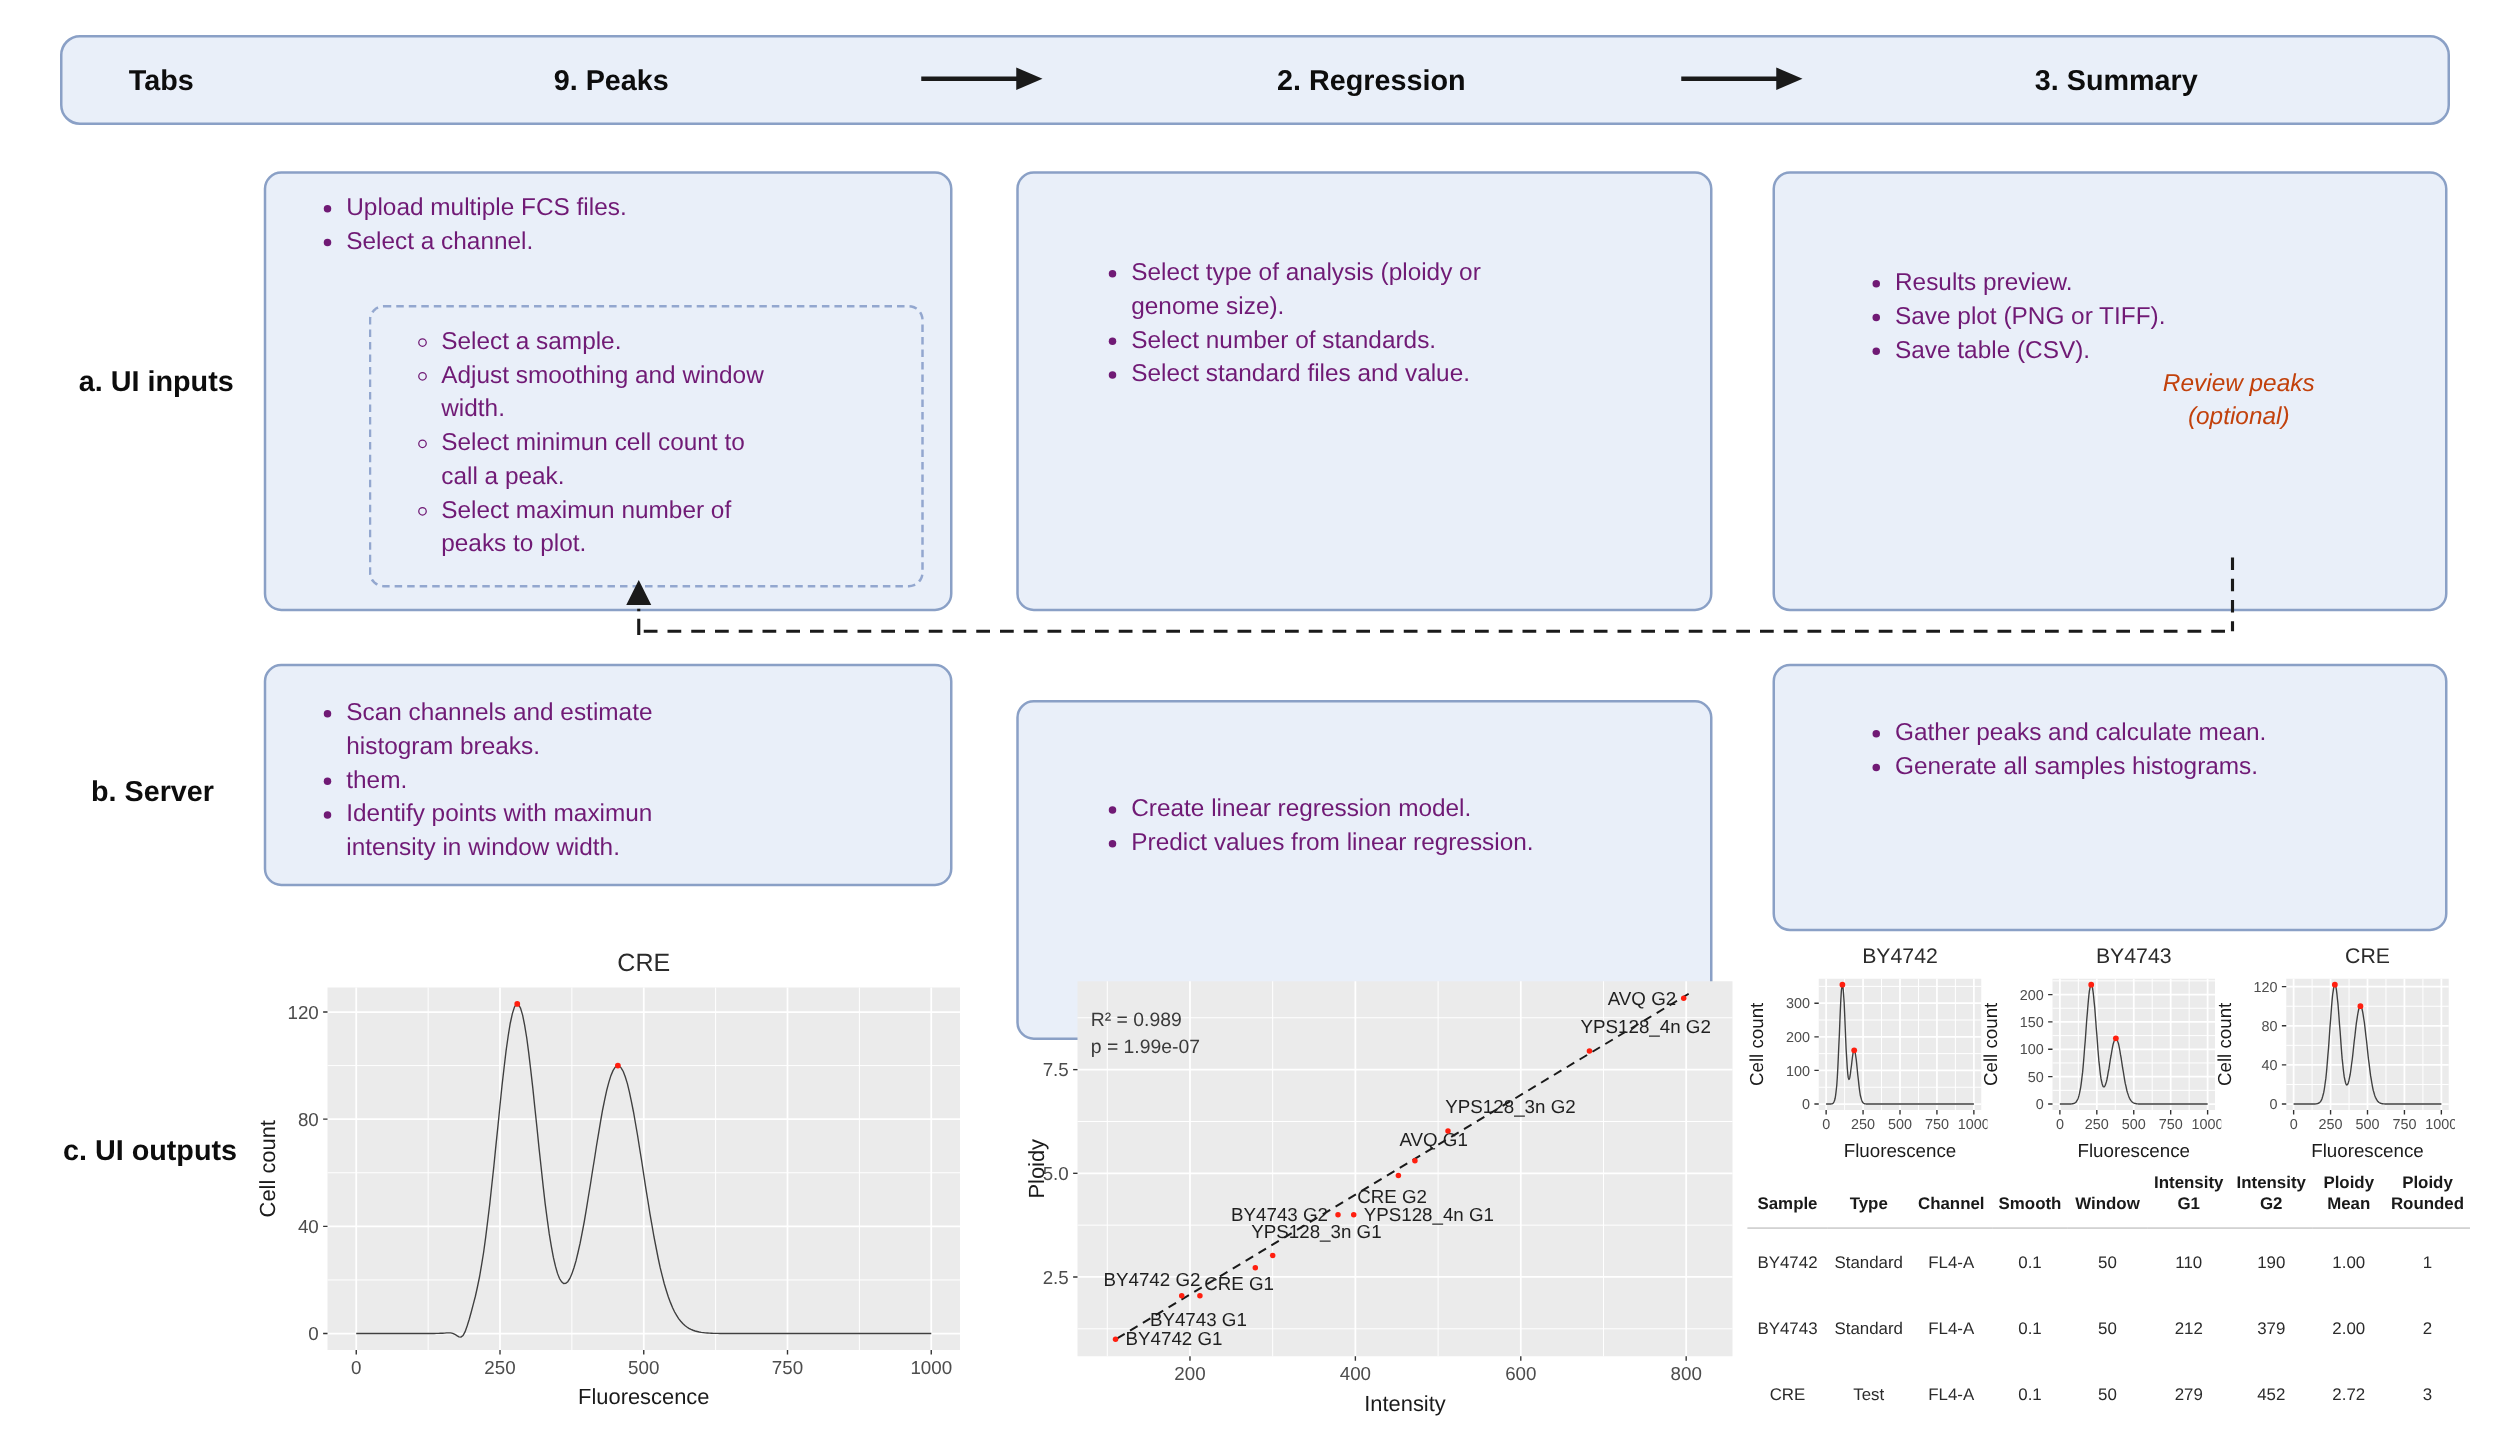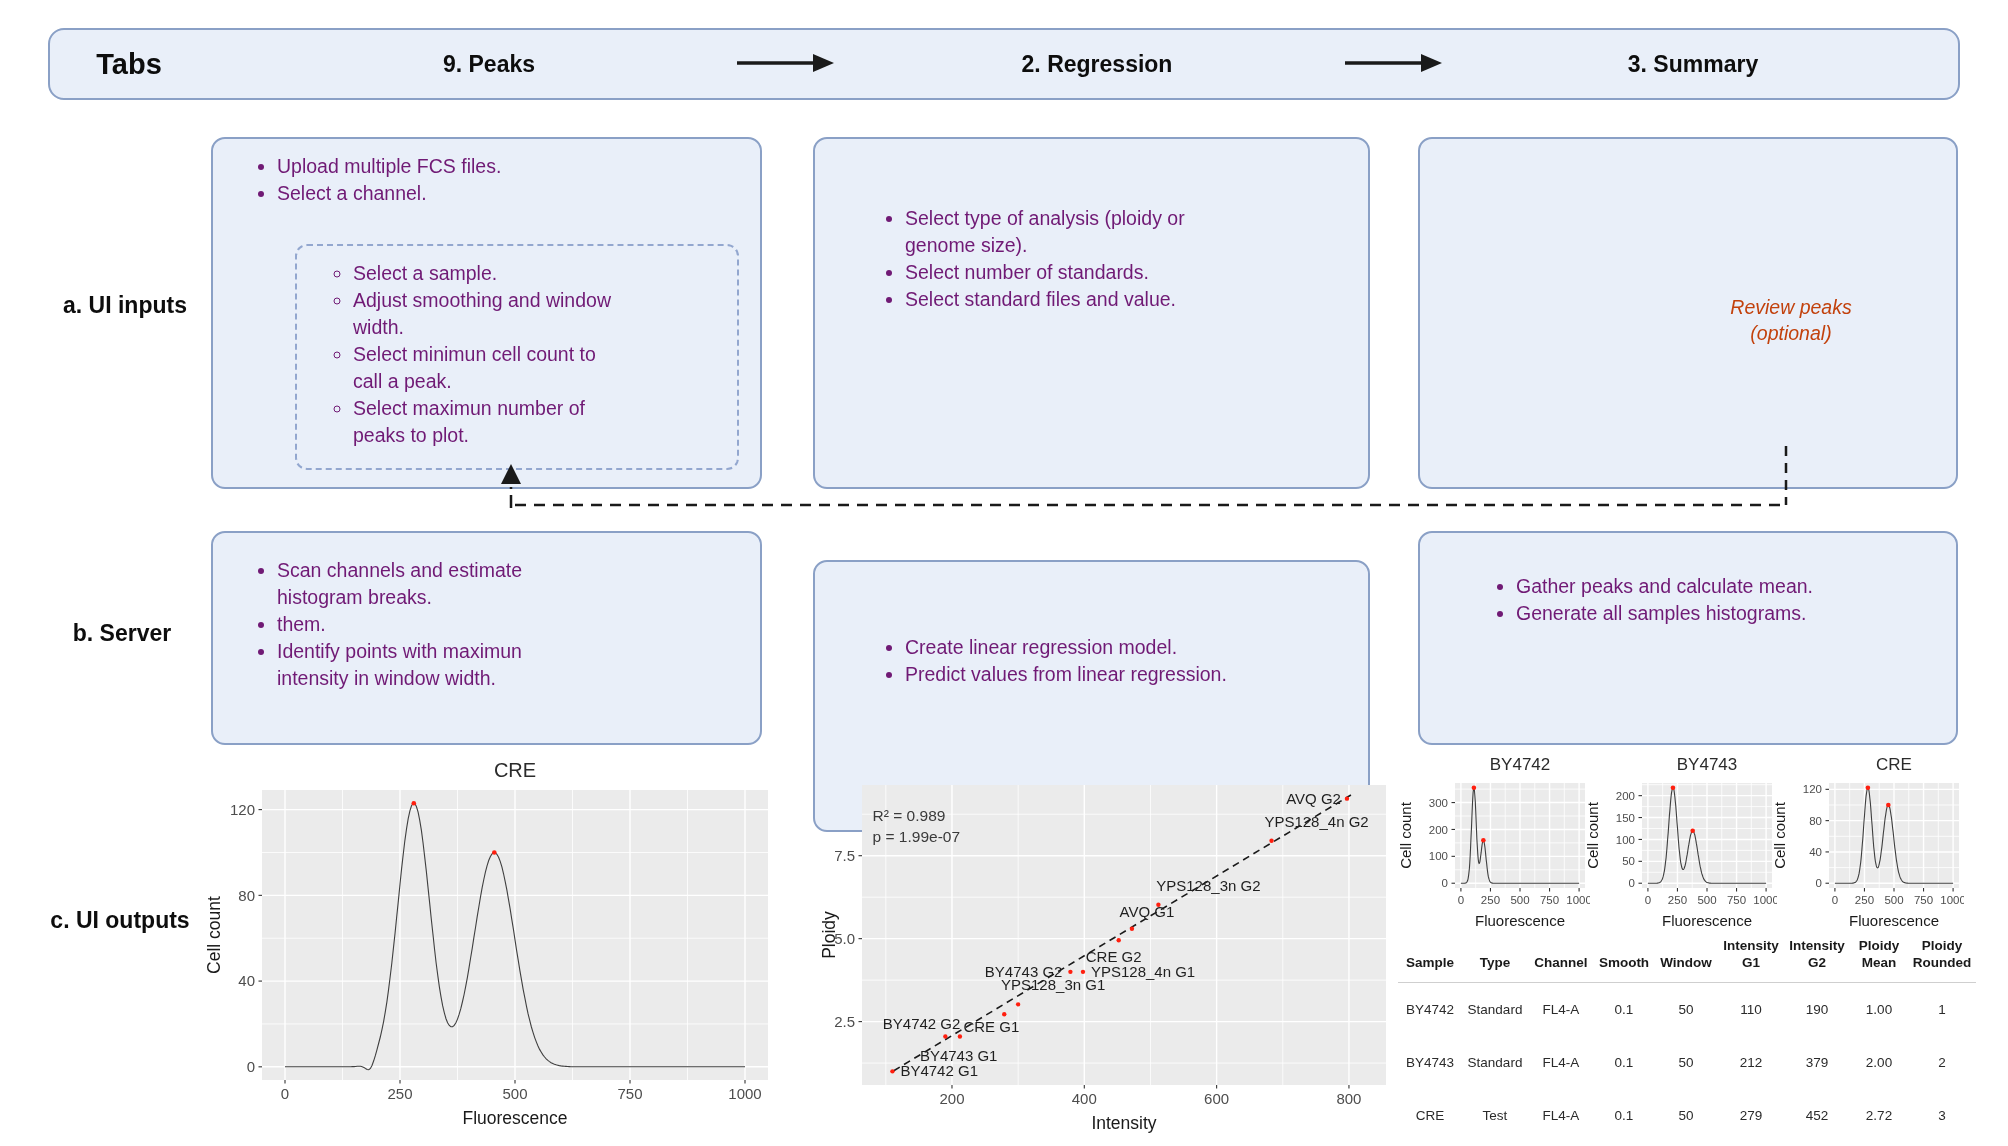--- a/index.html
+++ b/index.html
@@ -1,21 +1,21 @@
 <!DOCTYPE html>
 <html><head>
 <meta charset="utf-8">
 <style>
   html,body{margin:0;padding:0;background:#fff;}
   #page{position:relative;width:2008px;height:1146px;background:#ffffff;overflow:hidden;
         font-family:"Liberation Sans",sans-serif;color:#111;}
   .topbar{position:absolute;left:48px;top:28px;width:1912px;height:72px;background:#E9EFF9;
           border:2px solid #8AA0C6;border-radius:16px;box-sizing:border-box;}
   .topbar .tabs-label{position:absolute;left:79px;top:0;height:68px;line-height:68px;
-          transform:translateX(-50%);font-weight:bold;font-size:29px;color:#0d0d0d;}
+          transform:translateX(-50%);font-weight:bold;font-size:23px;color:#0d0d0d;}
   .topbar .step{position:absolute;top:0;height:68px;line-height:68px;transform:translateX(-50%);
           font-weight:bold;font-size:23px;color:#0d0d0d;white-space:nowrap;}
   .row-label{position:absolute;width:220px;text-align:center;font-weight:bold;font-size:23px;color:#0d0d0d;}
   .panel-box{position:absolute;background:#E9EFF9;border:2px solid #8AA0C6;border-radius:14px;box-sizing:border-box;}
   .dashed-box{position:absolute;left:82px;top:105px;width:444px;height:226px;border:2px dashed #93A7CF;
           border-radius:12px;box-sizing:border-box;}
   ul.bullets{margin:0;padding-left:28px;list-style:disc;}
   ul.bullets li{font-size:19.5px;line-height:27px;color:#701a75;}
   ul.sub{list-style:circle;}
   .note{position:absolute;left:256px;top:155px;width:230px;text-align:center;font-style:italic;
@@ -84,27 +84,38 @@
       <li>
           <div>Select number of standards.</div>
         </li>
       <li>
           <div>Select standard files and value.</div>
         </li>
     </ul>
   </div>
 
   <div class="panel-box" style="left:1418px;top:137px;width:540px;height:352px">
+    <ul class="bullets" style="padding-top:74px;margin-left:68px">
+      <li>
+          <div>Results preview.</div>
+        </li>
+      <li>
+          <div>Save plot (PNG or TIFF).</div>
+        </li>
+      <li>
+          <div>Save table (CSV).</div>
+        </li>
+    </ul>
     <div class="note">
       <div>Review peaks</div>
       <div>(optional)</div>
     </div>
   </div>
 
-  <div class="panel-box" style="left:211px;top:531px;width:551px;height:214px">
+  <div class="panel-box" style="left:211px;top:531px;width:551px;height:178px">
     <ul class="bullets" style="padding-top:24px;margin-left:36px">
       <li>
           <div>Scan channels and estimate</div>
           <div>histogram breaks.</div>
         </li>
       <li>
           <div>them.</div>
         </li>
       <li>
           <div>Identify points with maximun</div>

